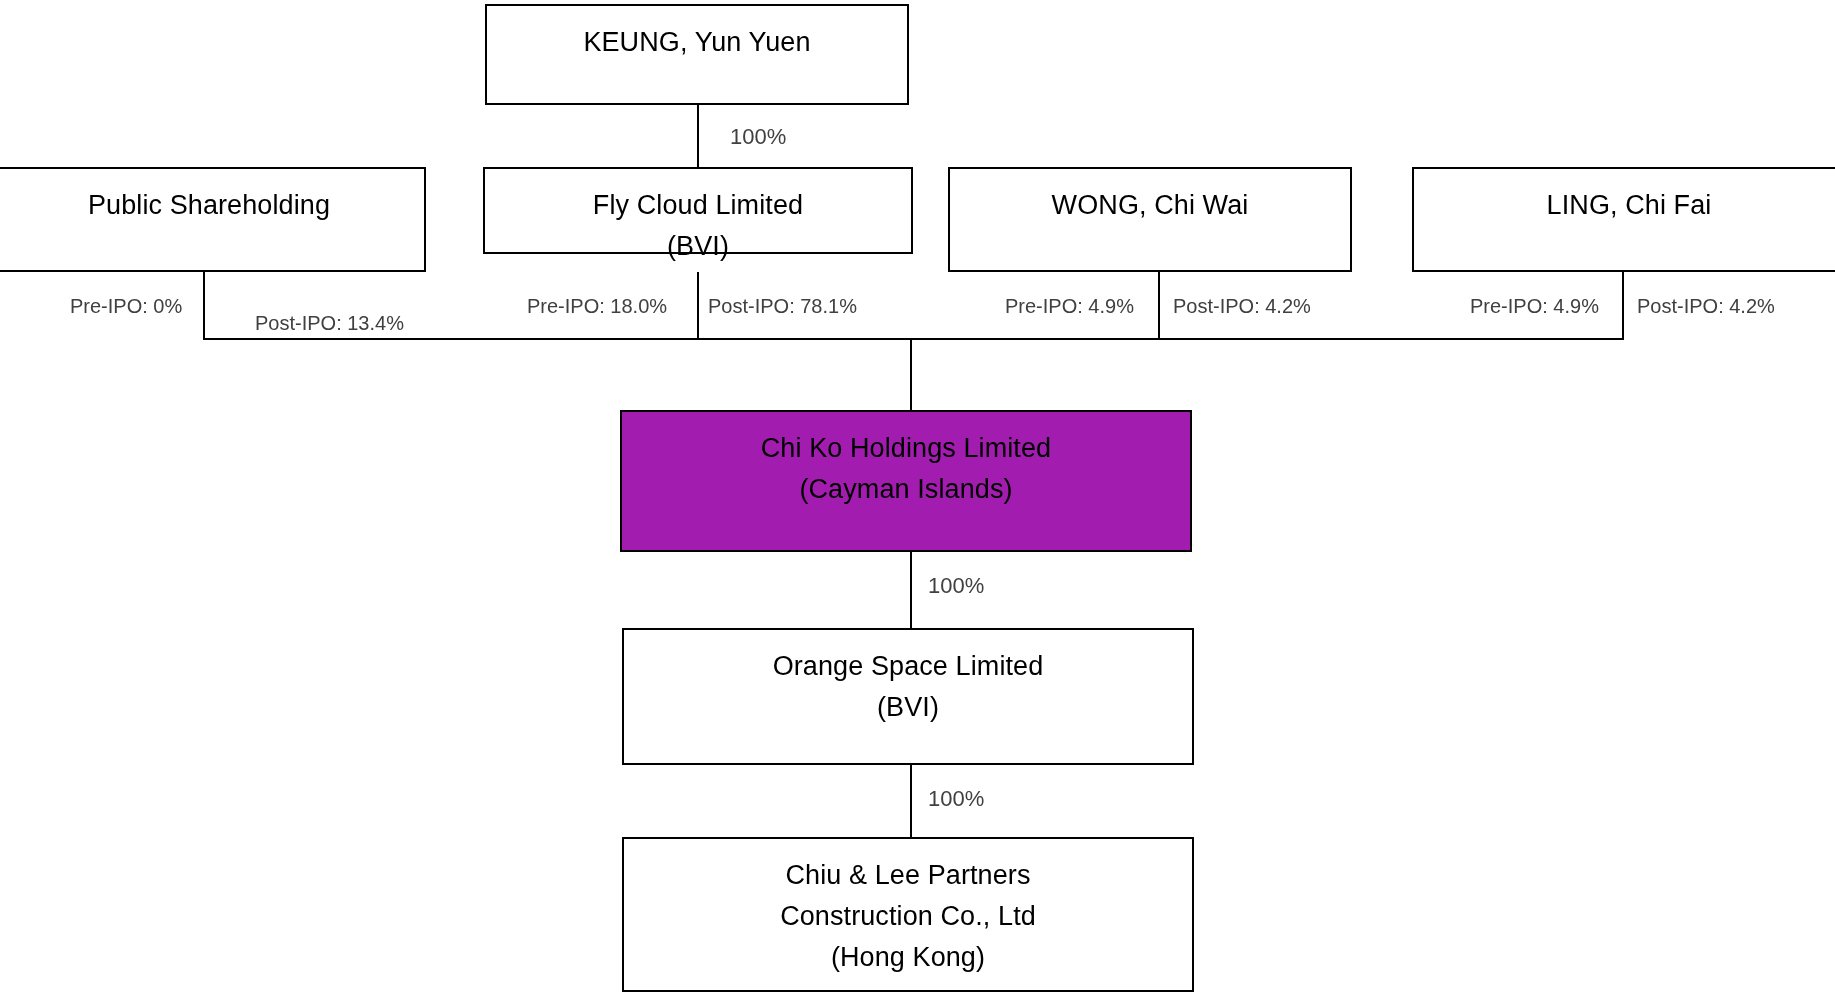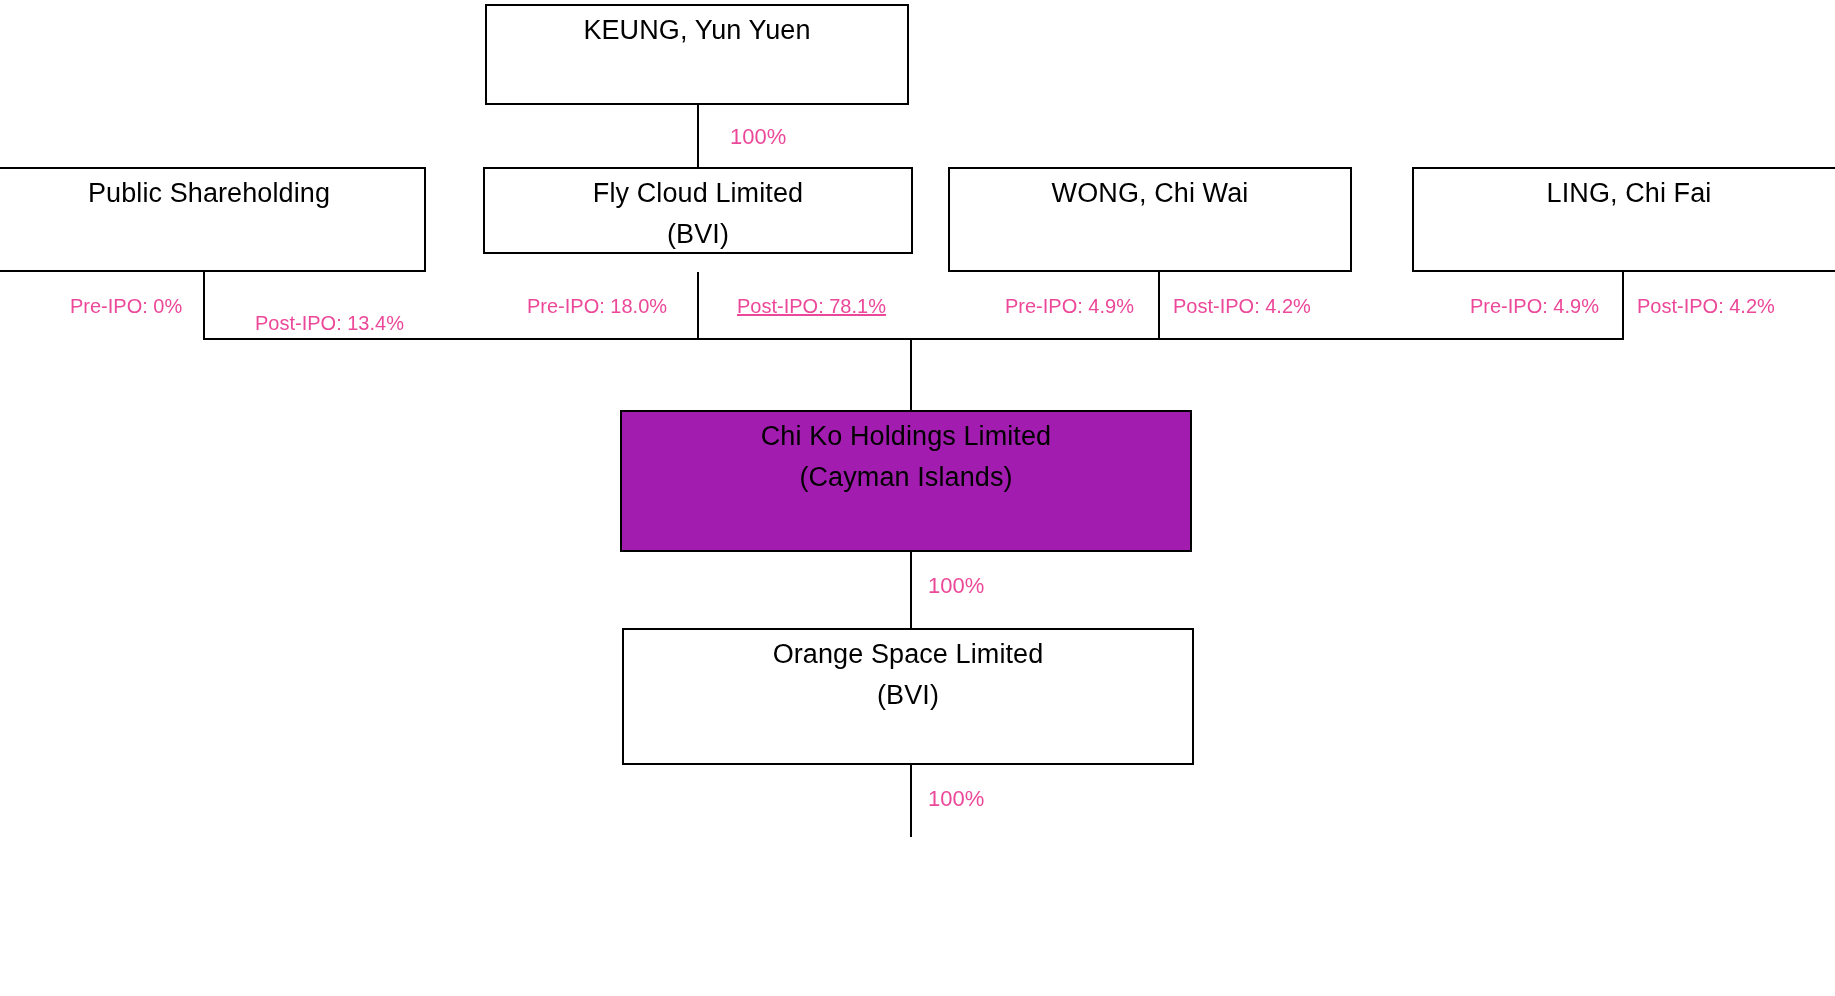--- a/index.html
+++ b/index.html
@@ -21,37 +21,37 @@
   .node-box {
     position: absolute;
     box-sizing: border-box;
     border: 2px solid #000000;
     background: #ffffff;
     display: flex;
     flex-direction: column;
     align-items: center;
     justify-content: flex-start;
     text-align: center;
-    padding-top: 4px;
+    padding-top: 16px;
   }
   .node-box.highlight {
     background: #a21caf;
   }
   .node-line {
     font-size: 27px;
     line-height: 41px;
     white-space: nowrap;
     letter-spacing: 0.1px;
   }
   .edge-label {
     position: absolute;
     font-size: 22px;
     line-height: 26px;
     white-space: nowrap;
-    color: #ec4899;
+    color: #404040;
   }
   .edge-label.small {
     font-size: 20px;
   }
   .vline {
     position: absolute;
     width: 0;
     border-left: 2px solid #000000;
   }
   .hline {
@@ -95,21 +95,21 @@
   <div class="vline" style="left:1622px; top:272px; height:66px;"></div>
 
   <div class="hline" style="left:203px; top:338px; width:1421px;"></div>
 
   <div class="vline" style="left:910px; top:338px; height:72px;"></div>
 
   <div class="edge-label small" style="left:70px; top:293px;">Pre-IPO: 0%</div>
   <div class="edge-label small" style="left:255px; top:293px;margin-top:17px;">Post-IPO: 13.4%</div>
 
   <div class="edge-label small" style="left:527px; top:293px;">Pre-IPO: 18.0%</div>
-  <div class="edge-label small" style="left:737px; top:293px;text-decoration:underline;">Post-IPO: 78.1%</div>
+  <div class="edge-label small" style="left:708px; top:293px;">Post-IPO: 78.1%</div>
 
   <div class="edge-label small" style="left:1005px; top:293px;">Pre-IPO: 4.9%</div>
   <div class="edge-label small" style="left:1173px; top:293px;">Post-IPO: 4.2%</div>
 
   <div class="edge-label small" style="left:1470px; top:293px;">Pre-IPO: 4.9%</div>
   <div class="edge-label small" style="left:1637px; top:293px;">Post-IPO: 4.2%</div>
 
   <div class="node-box highlight" style="left:620px; top:410px; width:572px; height:142px;">
     <div class="node-line">Chi Ko Holdings Limited</div>
     <div class="node-line">(Cayman Islands)</div>
@@ -119,14 +119,19 @@
   <div class="edge-label" style="left:928px; top:573px;">100%</div>
 
   <div class="node-box" style="left:622px; top:628px; width:572px; height:137px;">
     <div class="node-line">Orange Space Limited</div>
     <div class="node-line">(BVI)</div>
   </div>
 
   <div class="vline" style="left:910px; top:765px; height:72px;"></div>
   <div class="edge-label" style="left:928px; top:786px;">100%</div>
 
+  <div class="node-box" style="left:622px; top:837px; width:572px; height:155px;">
+    <div class="node-line">Chiu &amp; Lee Partners</div>
+    <div class="node-line">Construction Co., Ltd</div>
+    <div class="node-line">(Hong Kong)</div>
+  </div>
 
 </div>
 
 </body></html>

